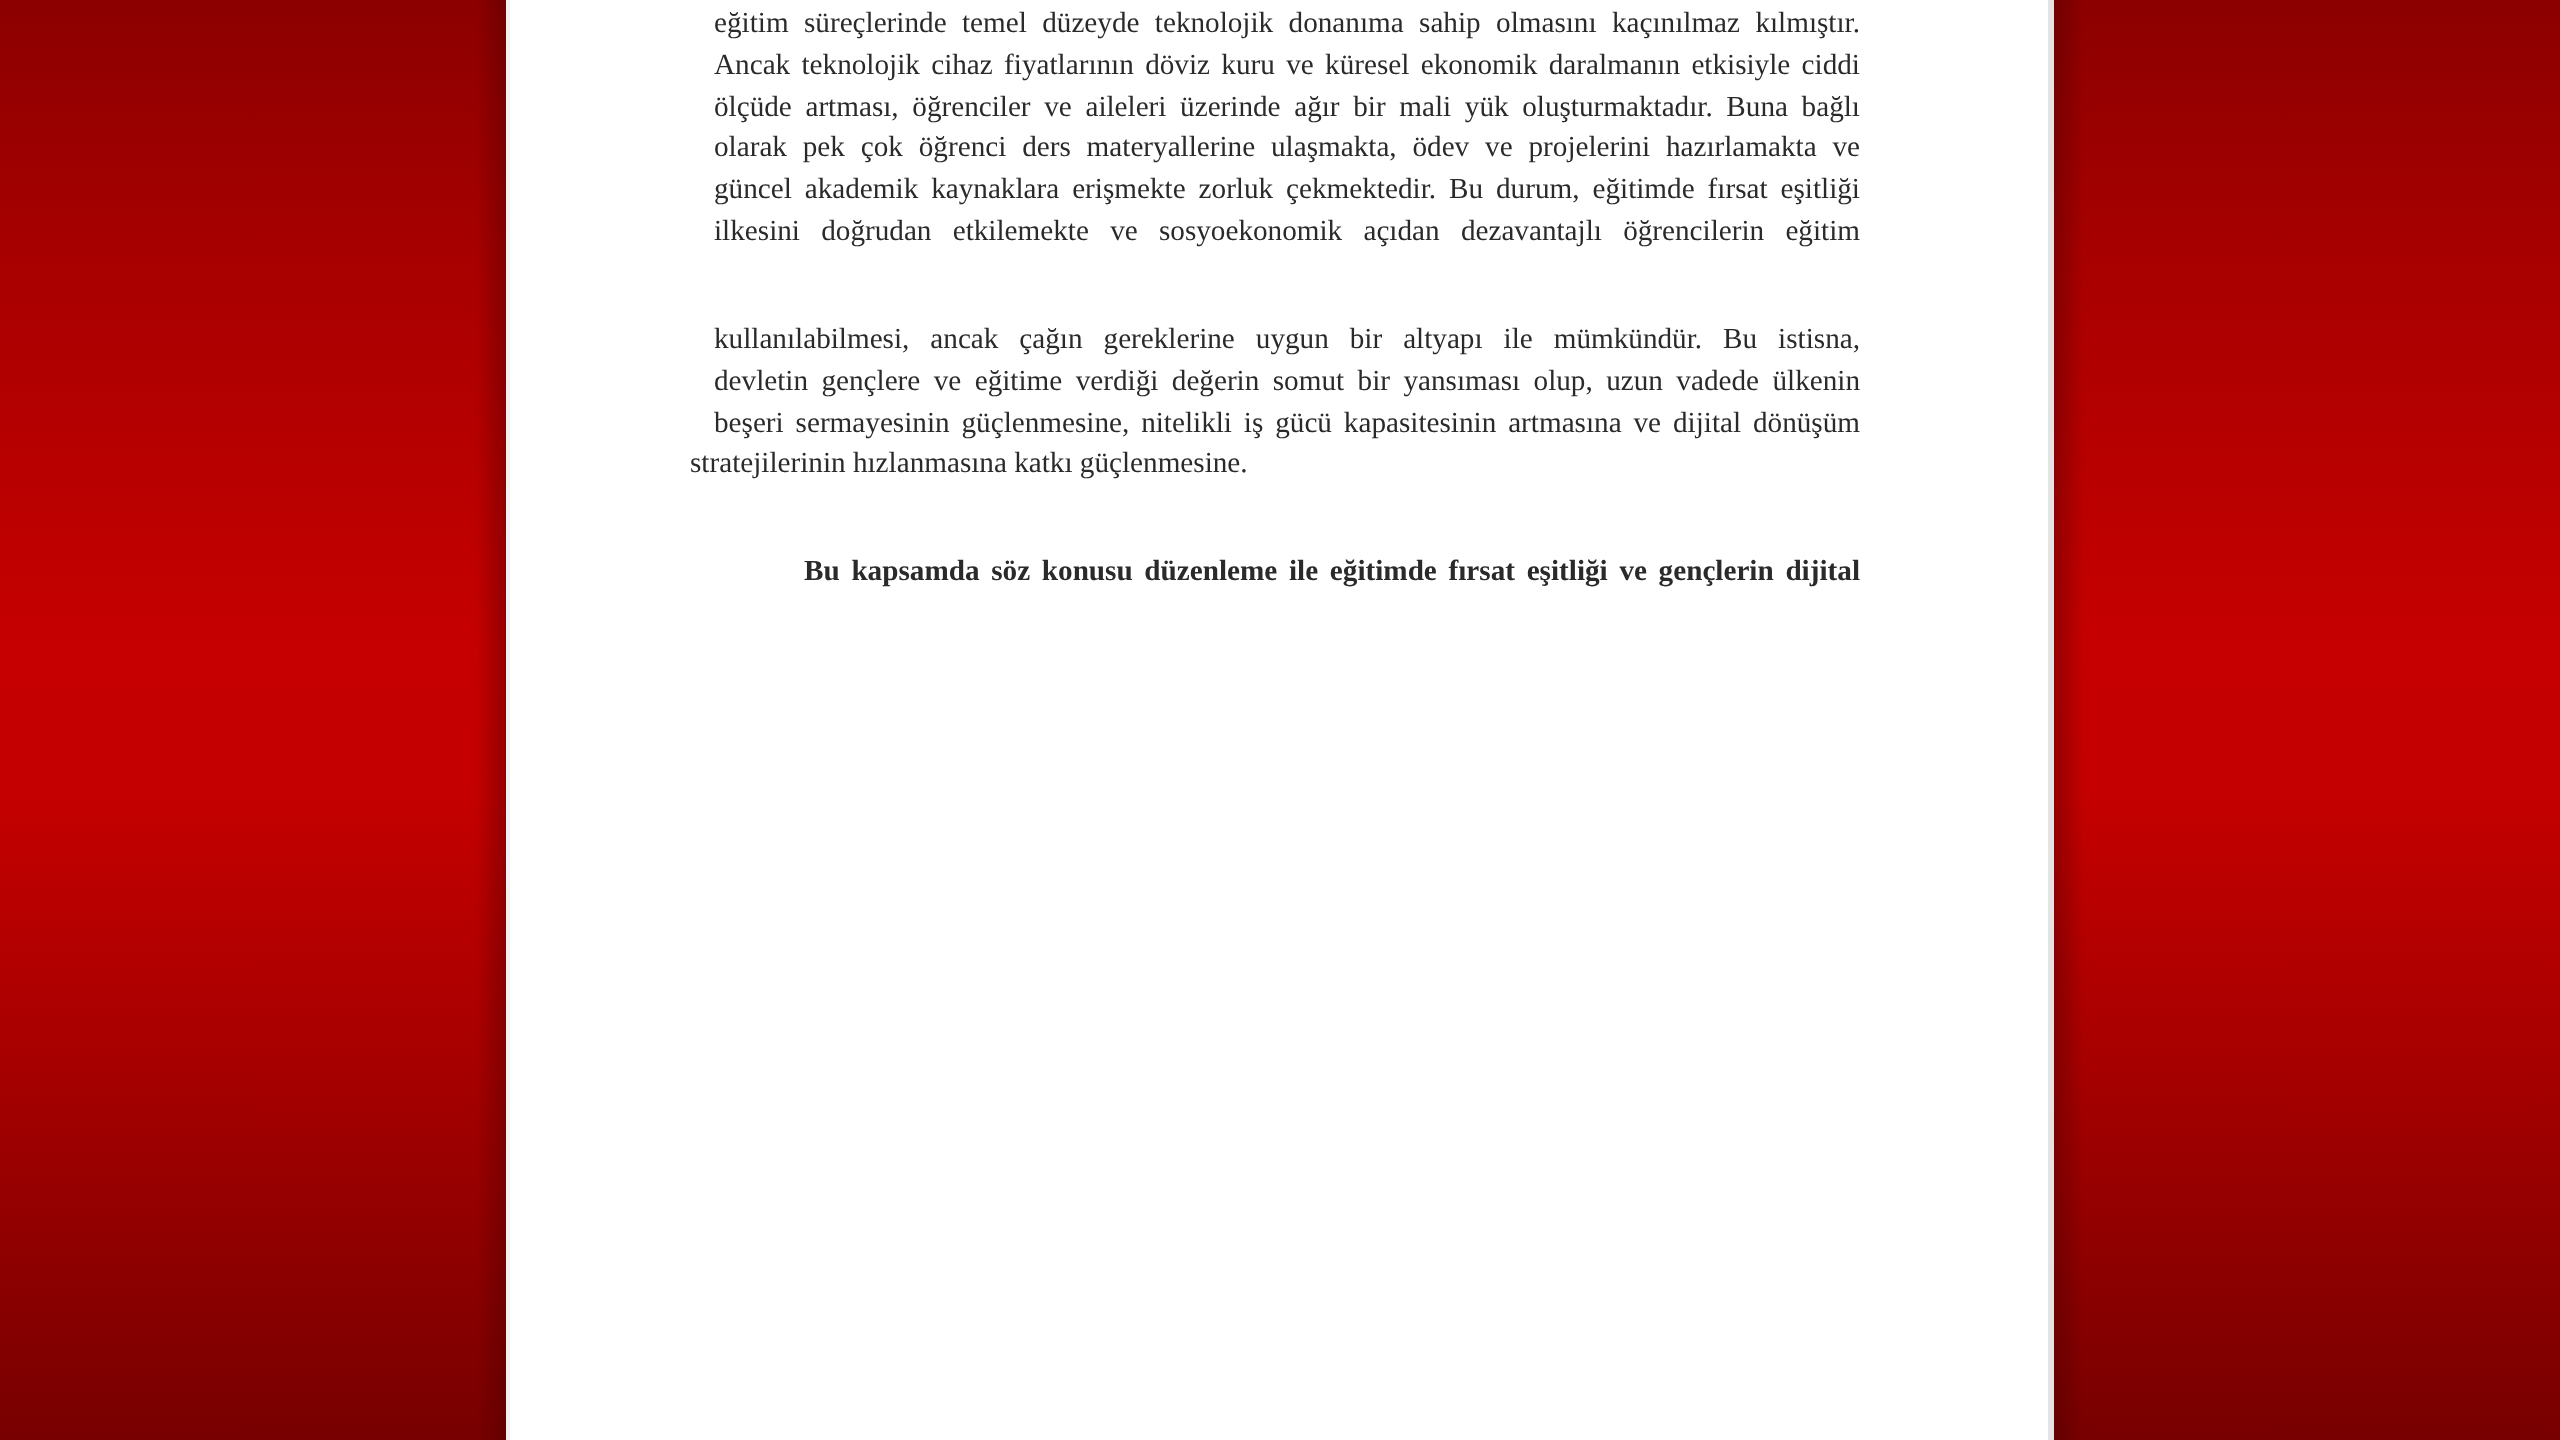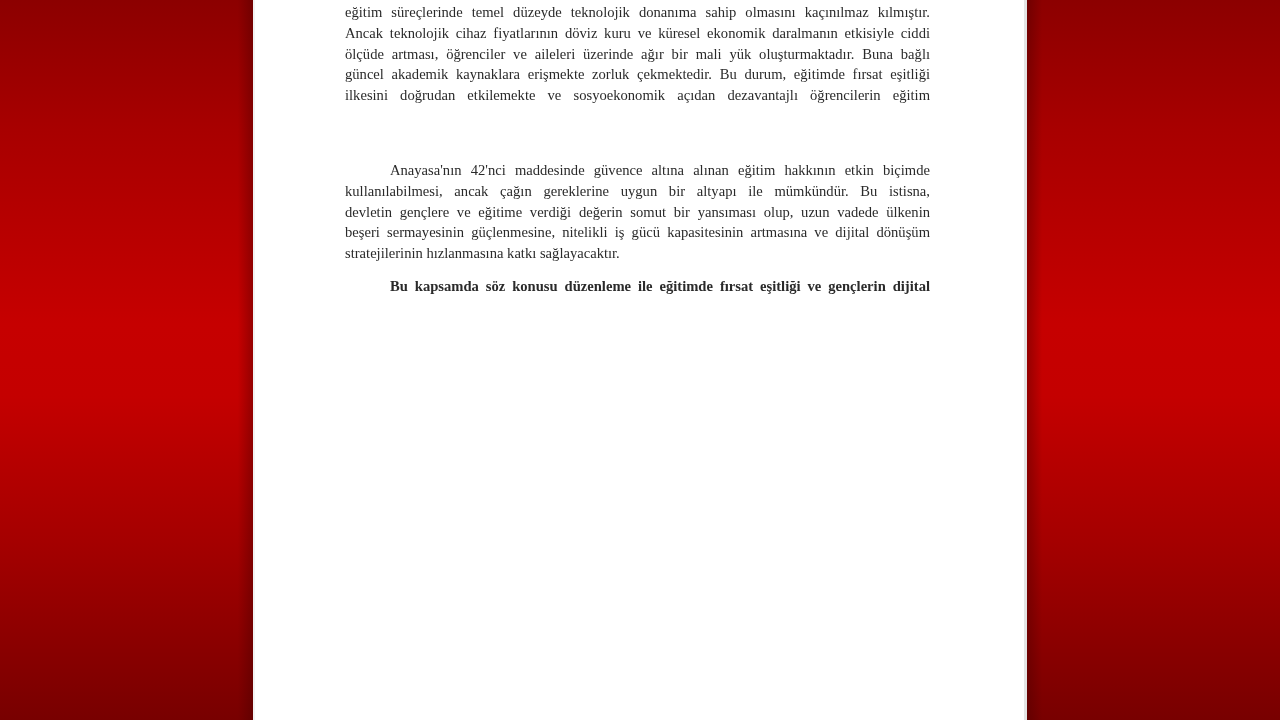--- a/index.html
+++ b/index.html
@@ -23,45 +23,45 @@
     }
     .text {
       position: absolute; left: 92px; top: 0; width: 585px;
       color: #2a2a2a; font-size: 14.6px; line-height: 20.8px;
       text-align: justify;
     }
     .p1 { position: absolute; top: 2px; left: 0; width: 585px; }
     .p2 { position: absolute; top: 160px; left: 0; width: 585px; }
     .p3 { position: absolute; top: 276px; left: 0; width: 585px; font-weight: bold; }
     .indent { text-indent: 45px; }
-    .justify-last { text-align-last: justify; }
+    .justify-last { text-align-last: justify; margin-left: 12px; }
   </style>
 </head>
 <body>
 
 <div class="side-shade-left"></div>
 <div class="side-shade-right"></div>
 
 <div class="page">
   <div class="text">
 
     <div class="p1">
       <div class="justify-last">eğitim süreçlerinde temel düzeyde teknolojik donanıma sahip olmasını kaçınılmaz kılmıştır.</div>
       <div class="justify-last">Ancak teknolojik cihaz fiyatlarının döviz kuru ve küresel ekonomik daralmanın etkisiyle ciddi</div>
       <div class="justify-last">ölçüde artması, öğrenciler ve aileleri üzerinde ağır bir mali yük oluşturmaktadır. Buna bağlı</div>
+      <div class="justify-last">olarak pek çok öğrenci ders materyallerine ulaşmakta, ödev ve projelerini hazırlamakta ve</div>
       <div class="justify-last">güncel akademik kaynaklara erişmekte zorluk çekmektedir. Bu durum, eğitimde fırsat eşitliği</div>
       <div class="justify-last">ilkesini doğrudan etkilemekte ve sosyoekonomik açıdan dezavantajlı öğrencilerin eğitim</div>
     </div>
 
     <div class="p2">
-      <div class="justify-last indent">Anayasa'nın 42'nci maddesinde güvence altına alınan eğitim hakkının etkin biçimde</div>
       <div class="justify-last">kullanılabilmesi, ancak çağın gereklerine uygun bir altyapı ile mümkündür. Bu istisna,</div>
       <div class="justify-last">devletin gençlere ve eğitime verdiği değerin somut bir yansıması olup, uzun vadede ülkenin</div>
       <div class="justify-last">beşeri sermayesinin güçlenmesine, nitelikli iş gücü kapasitesinin artmasına ve dijital dönüşüm</div>
-      <div>stratejilerinin hızlanmasına katkı sağlayacaktır.</div>
+      <div>stratejilerinin hızlanmasına katkı güçlenmesine.</div>
     </div>
 
     <div class="p3">
       <div class="justify-last indent">Bu kapsamda söz konusu düzenleme ile eğitimde fırsat eşitliği ve gençlerin dijital</div>
     </div>
 
   </div>
 </div>
 
 </body></html>

